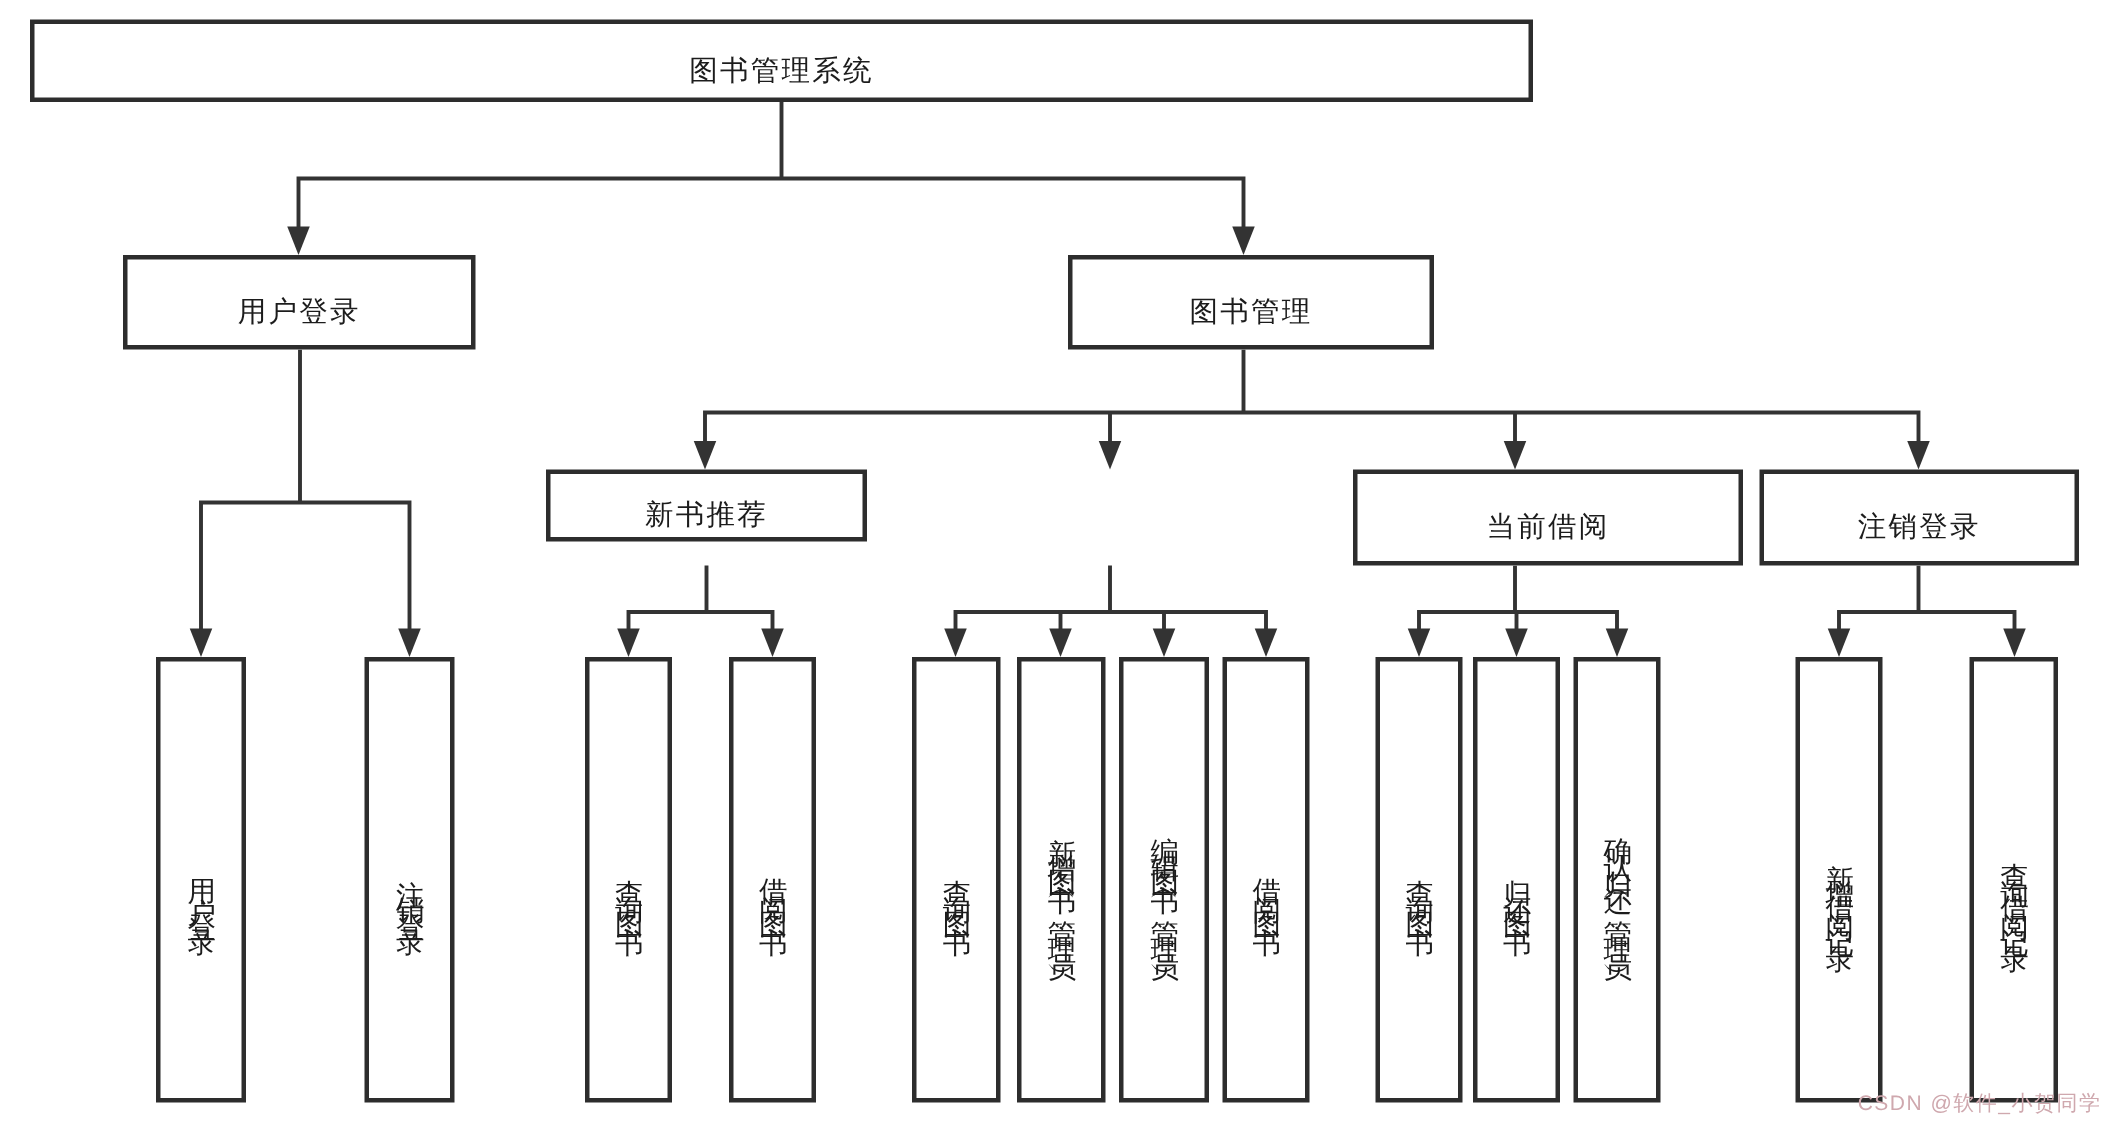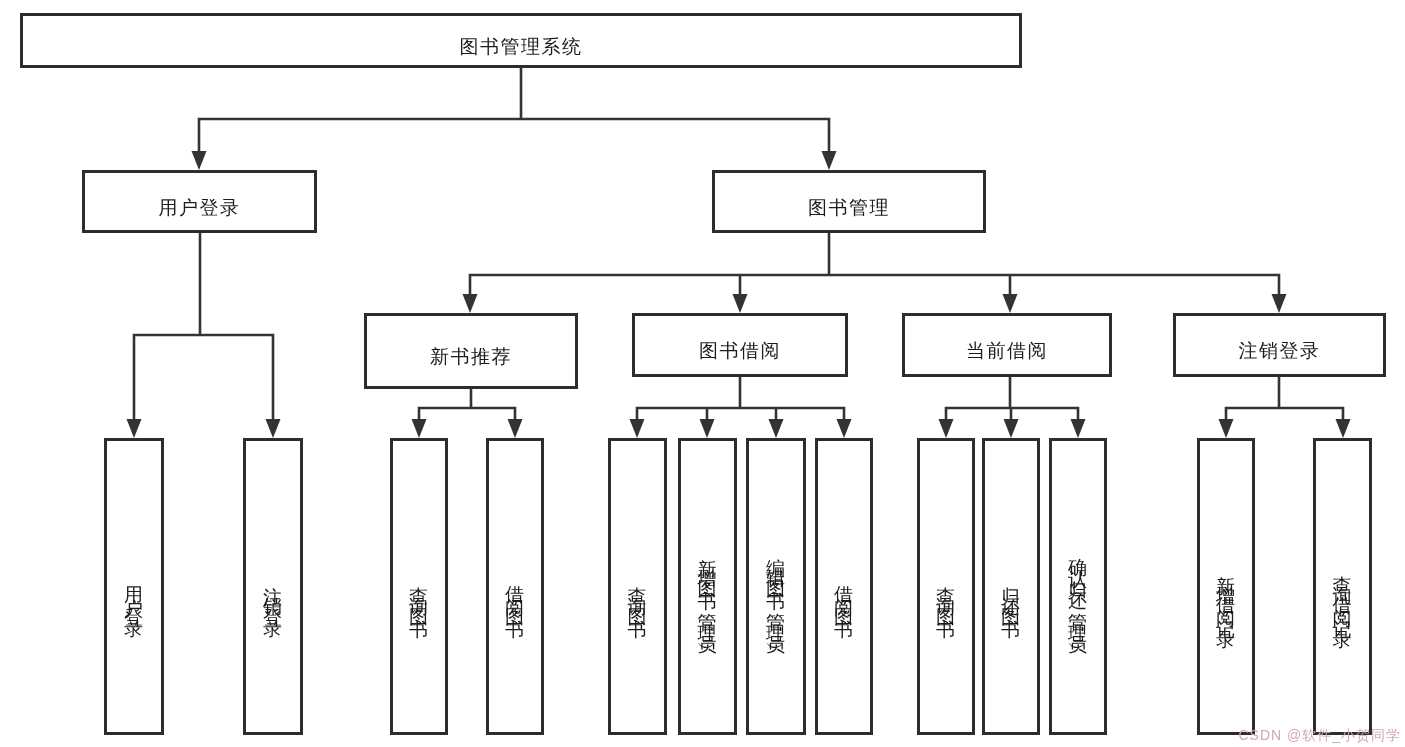--- a/index.html
+++ b/index.html
@@ -105,31 +105,28 @@
     <path class="arr" d="M1343,438 L1335.5,419 L1350.5,419 Z"></path>
   </svg>
 
   <div class="node" style="left:20px;top:13px;width:1002px;height:55px">
     <span class="lbl">图书管理系统</span>
   </div>
 
   <div class="node" style="left:82px;top:170px;width:235px;height:63px">
     <span class="lbl">用户登录</span>
   </div>
-  <div class="node" style="left:712px;top:170px;width:274px;height:63px">
+  <div class="node" style="left:712px;top:170px;width:244px;height:63px">
     <span class="lbl">图书管理</span>
   </div>
 
-  <div class="node" style="left:364px;top:313px;width:214px;height:76px">
+  <div class="node" style="left:364px;top:313px;width:214px;height:48px">
     <span class="lbl">新书推荐</span>
   </div>
-  <div class="node" style="left:632px;top:313px;width:216px;height:64px">
-    <span class="lbl">图书借阅</span>
-  </div>
-  <div class="node" style="left:902px;top:313px;width:210px;height:64px">
+  <div class="node" style="left:902px;top:313px;width:260px;height:64px">
     <span class="lbl">当前借阅</span>
   </div>
   <div class="node" style="left:1173px;top:313px;width:213px;height:64px">
     <span class="lbl">注销登录</span>
   </div>
 
   <div class="node v" style="left:104px;top:438px;width:60px;height:297px">
     <span class="lbl">用户登录</span>
   </div>
   <div class="node v" style="left:243px;top:438px;width:60px;height:297px">

